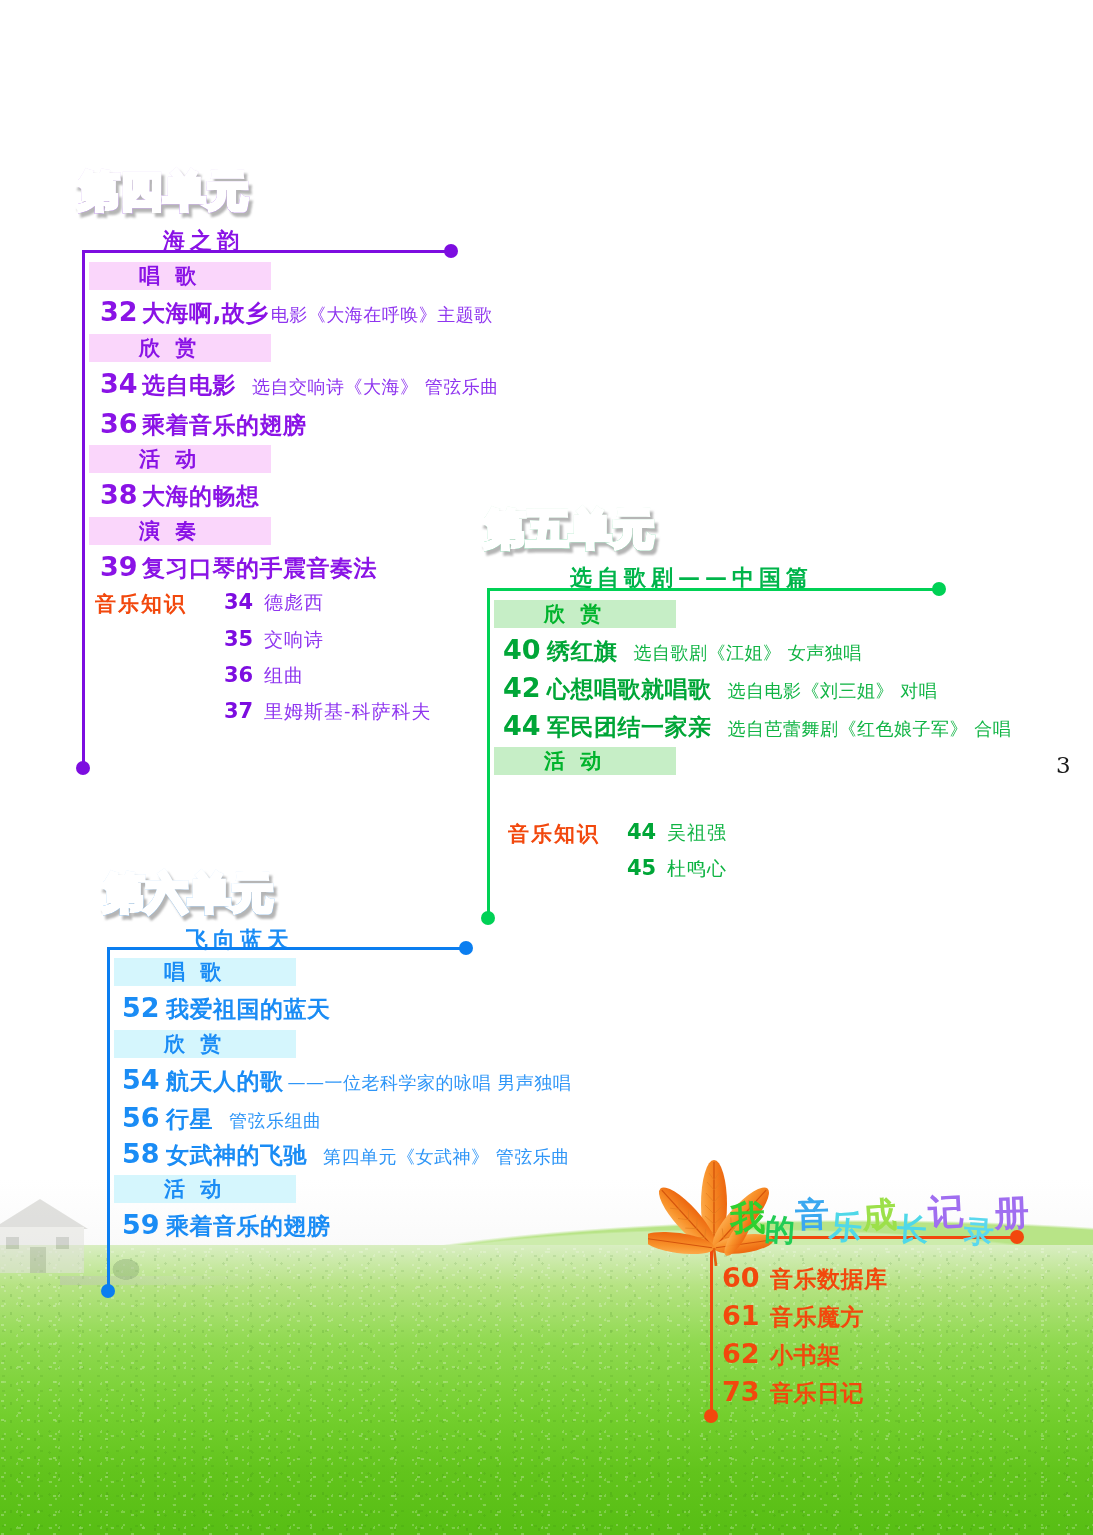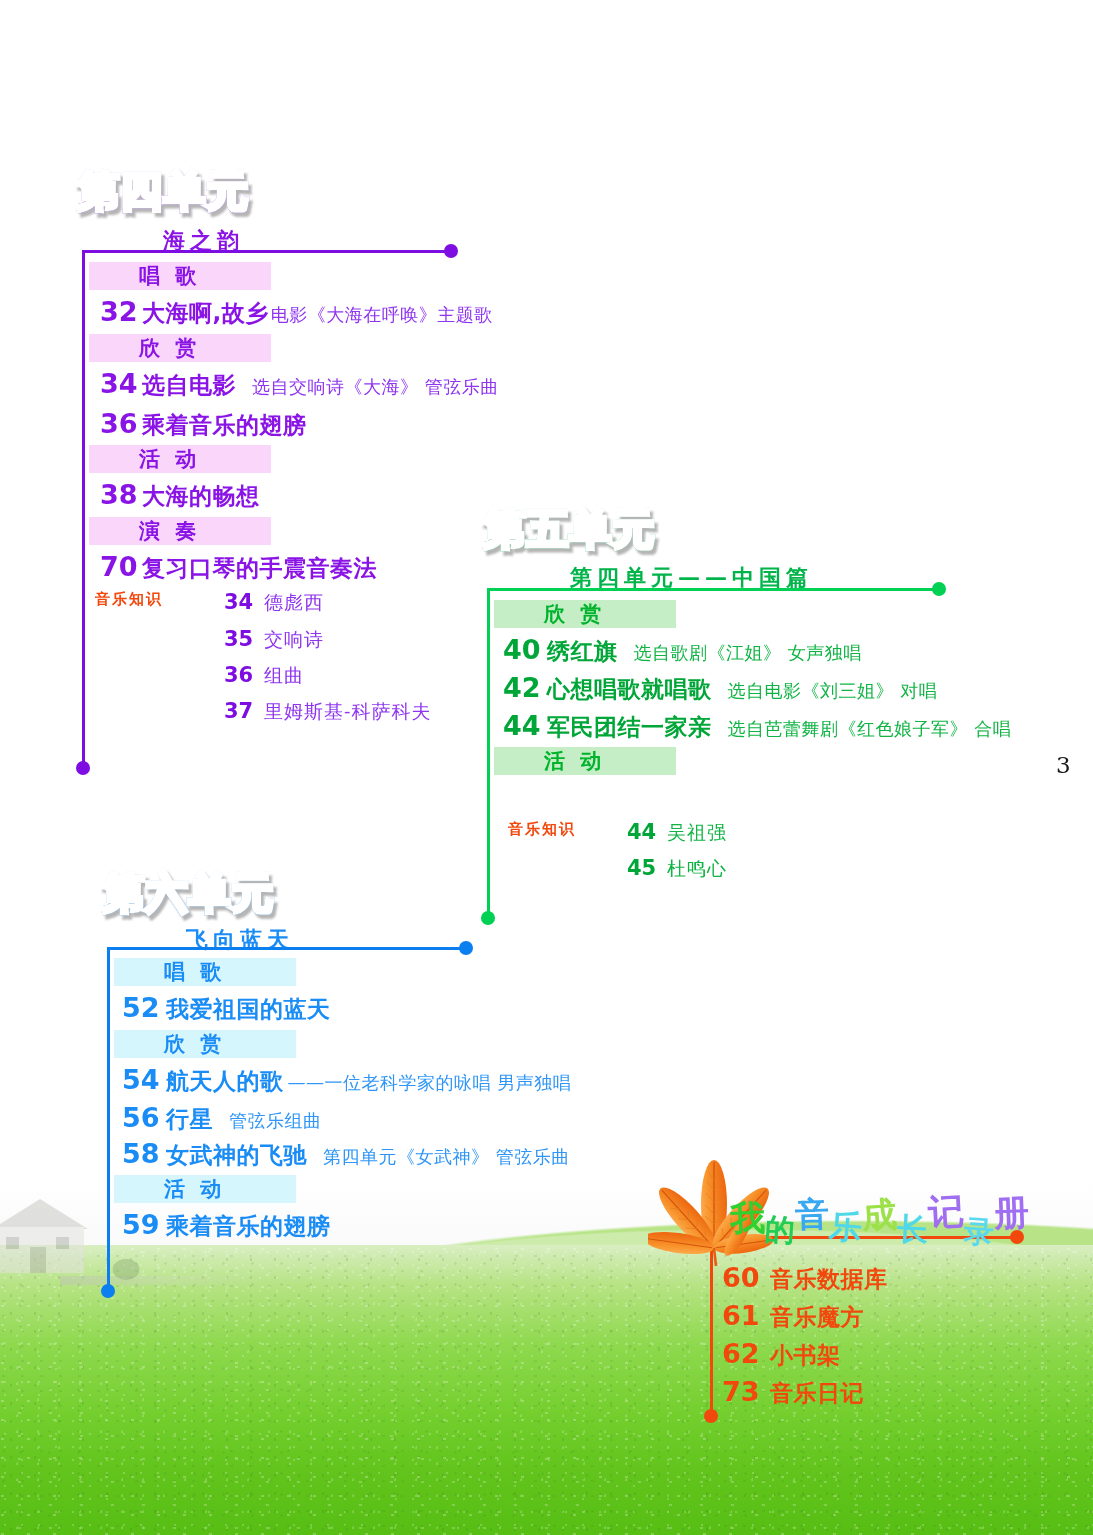--- a/index.html
+++ b/index.html
@@ -92,21 +92,21 @@
   .dsc{font-family:"DejaVu Serif","Liberation Serif",serif;font-size:18px;letter-spacing:.5px;}
   .p-purple .pg,.p-purple .tt{color:#8a13e6;}
   .p-purple .dsc{color:#8f35ef;}
   .p-green .pg,.p-green .tt{color:#00a637;}
   .p-green .dsc{color:#10b444;}
   .p-blue .pg,.p-blue .tt{color:#1a8cf5;}
   .p-blue .dsc{color:#2f96f7;}
   .p-orange .pg,.p-orange .tt{color:#f2480d;}
 
   
-  .mk-label{font-family:"DejaVu Serif","Liberation Serif",serif;font-weight:bold;font-size:15px;
+  .mk-label{font-family:"DejaVu Serif","Liberation Serif",serif;font-weight:bold;font-size:21px;
     color:#f2480d;letter-spacing:2px;position:absolute;}
   .mk-row{position:absolute;display:flex;align-items:baseline;white-space:nowrap;}
   .mk-pg{font-family:"DejaVu Sans","Liberation Sans",sans-serif;font-weight:bold;font-size:21px;}
   .mk-name{font-family:"DejaVu Serif","Liberation Serif",serif;font-size:19px;letter-spacing:1px;}
   .mk-purple .mk-pg{color:#7d0de0;} .mk-purple .mk-name{color:#8f35ef;}
   .mk-green  .mk-pg{color:#00a637;} .mk-green  .mk-name{color:#10b444;}
 
   
   #record-title{position:absolute;left:730px;top:1192px;z-index:6;}
   #record-title span{
@@ -179,21 +179,21 @@
 <div class="row p-purple" style="left:100px;top:479px;">
   <span class="pg" style="width:42px;display:inline-block;">38</span>
   <span class="tt">大海的畅想</span>
   <span class="dsc" style="margin-left:16px;"></span>
 </div>
 
 <div class="band band-purple" style="left:89px;top:517px;width:132px;padding-left:50px;">
   <span class="band-label">演 奏</span>
 </div>
 <div class="row p-purple" style="left:100px;top:551px;">
-  <span class="pg" style="width:42px;display:inline-block;">70</span>
+  <span class="pg" style="width:42px;display:inline-block;">39</span>
   <span class="tt">复习口琴的手震音奏法</span>
   <span class="dsc" style="margin-left:16px;"></span>
 </div>
 
 <div class="mk-label" style="left:95px;top:590px;">音乐知识</div>
 <div class="mk-row mk-purple" style="left:224px;top:590px;">
   <span class="mk-pg" style="width:40px;display:inline-block;">34</span>
   <span class="mk-name">德彪西</span>
 </div>
 <div class="mk-row mk-purple" style="left:224px;top:627px;">
@@ -203,21 +203,21 @@
 <div class="mk-row mk-purple" style="left:224px;top:663px;">
   <span class="mk-pg" style="width:40px;display:inline-block;">36</span>
   <span class="mk-name">组曲</span>
 </div>
 <div class="mk-row mk-purple" style="left:224px;top:699px;">
   <span class="mk-pg" style="width:40px;display:inline-block;">37</span>
   <span class="mk-name">里姆斯基-科萨科夫</span>
 </div>
 
 <div class="abs unit-title ut-green" style="left:484px;top:502px;">第五单元</div>
-<div class="abs unit-sub sub-green" style="left:570px;top:563px;">第四单元——中国篇</div>
+<div class="abs unit-sub sub-green" style="left:570px;top:563px;">选自歌剧——中国篇</div>
 
 <div class="hline c-green" style="left:487px;top:588px;width:453px;"></div>
 <div class="vline c-green" style="left:487px;top:588px;height:330px;"></div>
 <div class="dot c-green" style="left:932px;top:582px;"></div>
 <div class="dot c-green" style="left:481px;top:911px;"></div>
 
 <div class="band band-green" style="left:494px;top:600px;width:132px;padding-left:50px;">
   <span class="band-label">欣 赏</span>
 </div>
 <div class="row p-green" style="left:503px;top:634px;">

